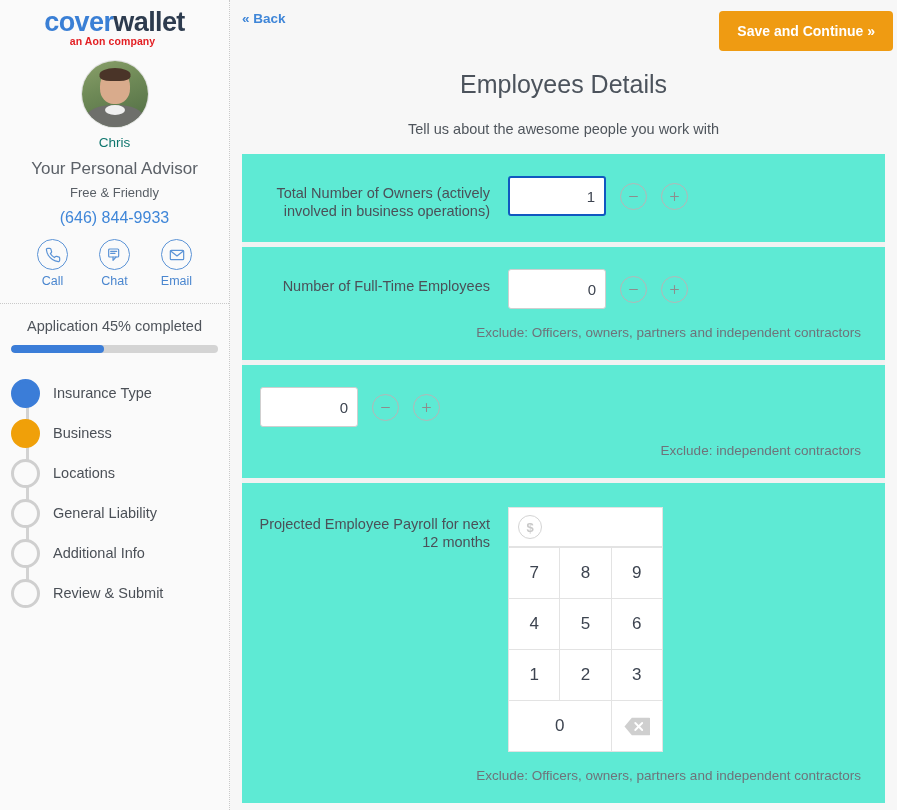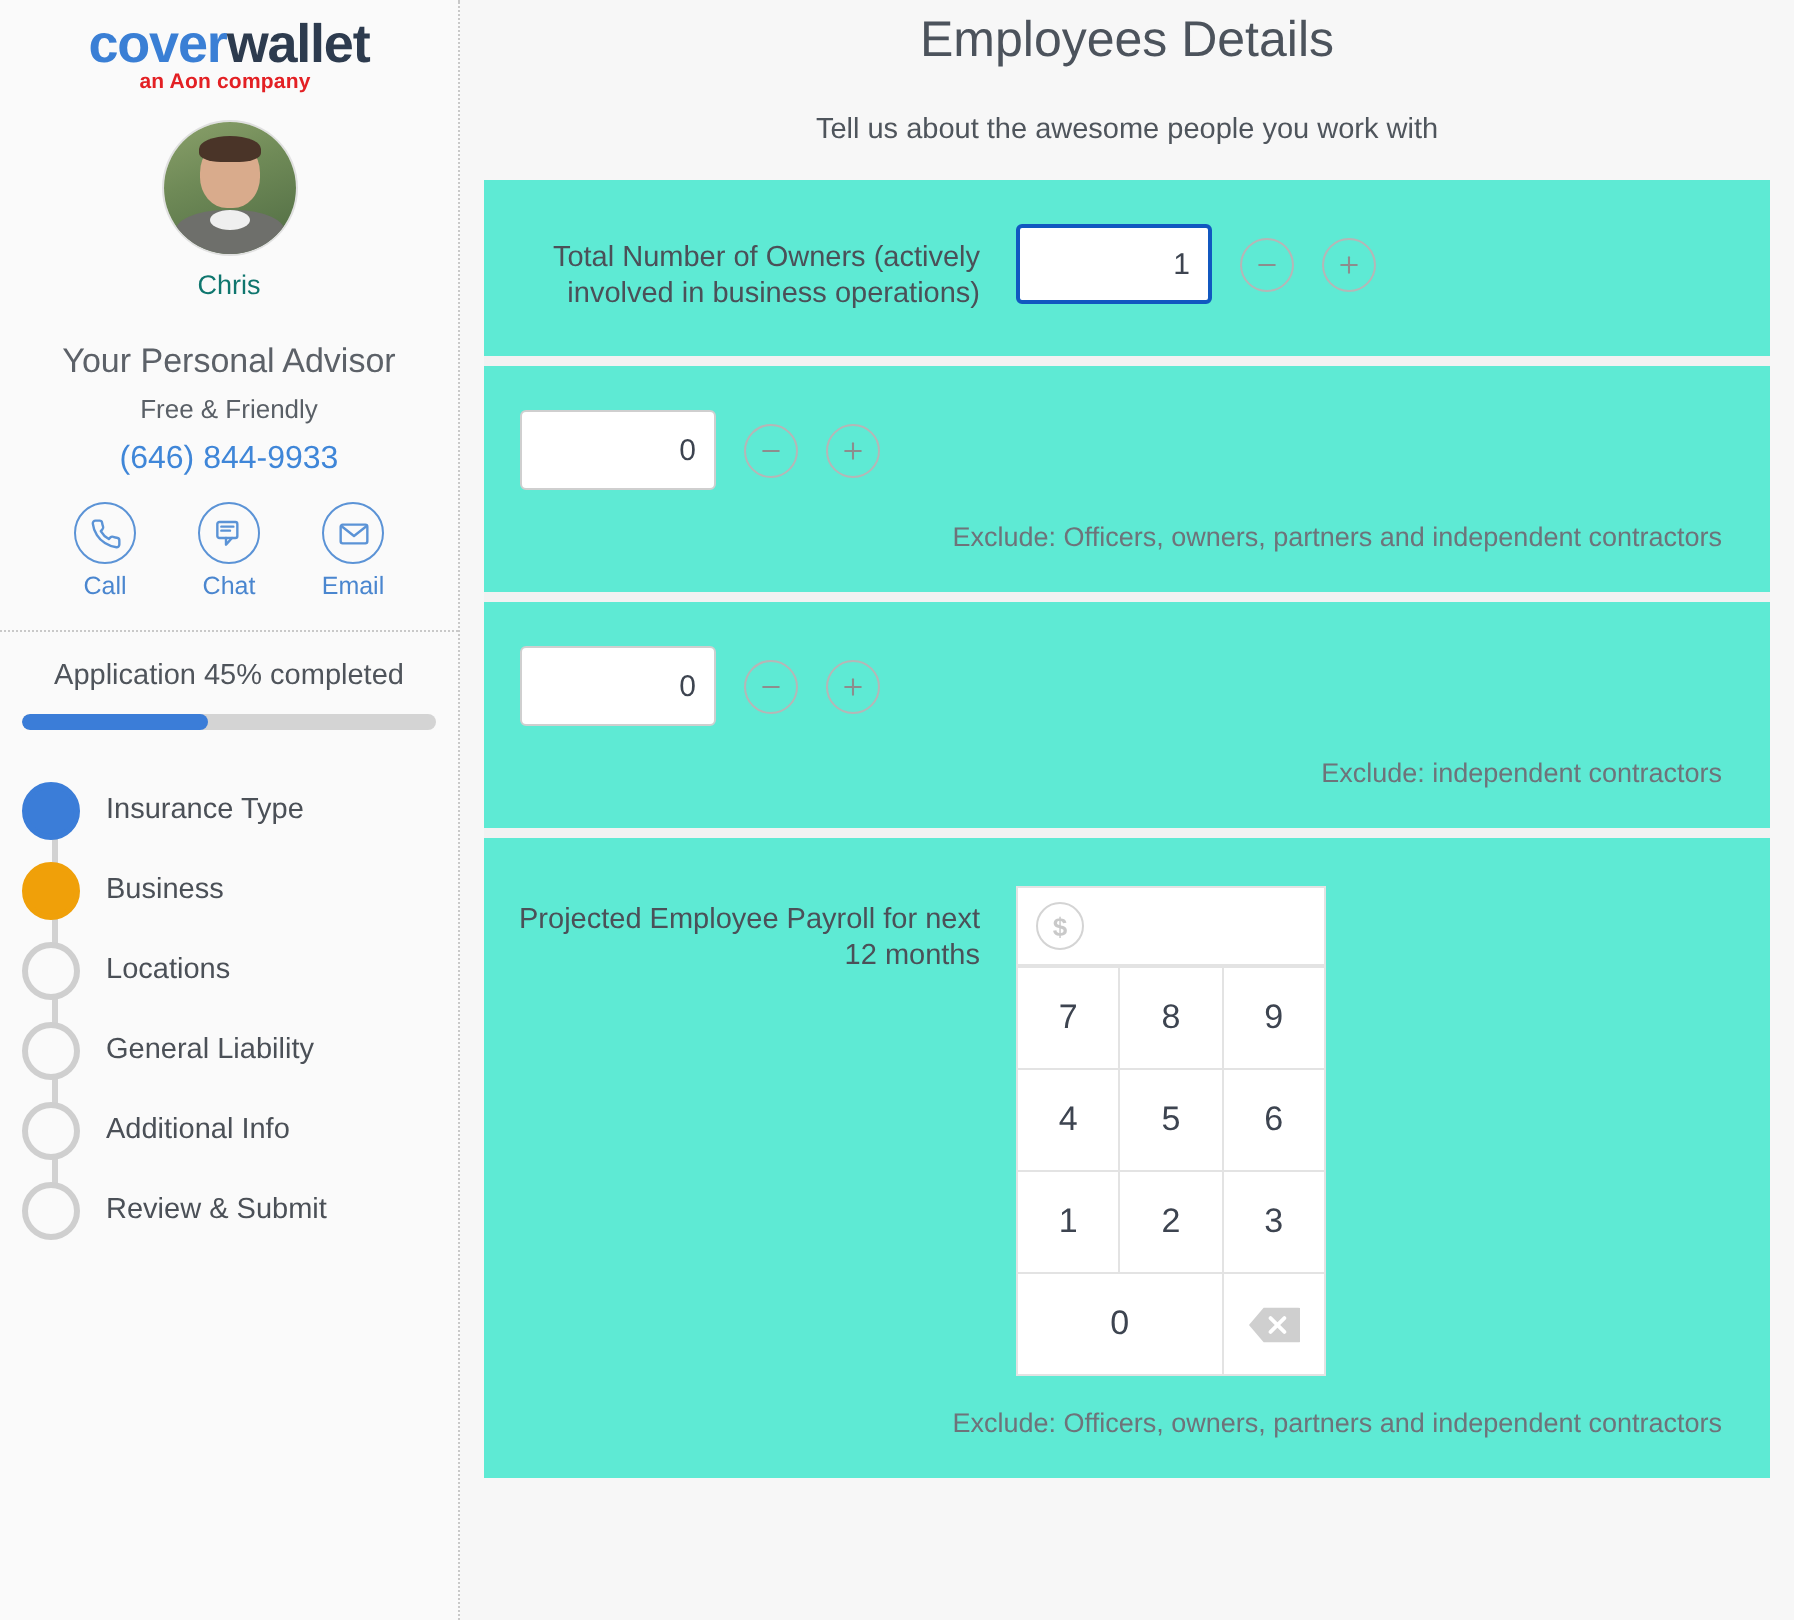--- a/index.html
+++ b/index.html
@@ -48,21 +48,21 @@
     position: absolute; left: 50%; bottom: -4px; transform: translateX(-50%);
     width: 56px; height: 26px; border-radius: 45% 45% 0 0;
     background: #6e6f6b;
   }
   .avatar .collar {
     position: absolute; left: 50%; bottom: 12px; transform: translateX(-50%);
     width: 20px; height: 10px; border-radius: 50%;
     background: #efefef;
   }
   .adv-name { text-align: center; font-size: 13.5px; color: #0f766e; margin-top: 8px; }
-  .adv-role { text-align: center; font-size: 17px; color: #5c6168; margin-top: 21px; font-weight: 400; }
+  .adv-role { text-align: center; font-size: 17px; color: #5c6168; margin-top: 9px; font-weight: 400; }
   .adv-sub  { text-align: center; font-size: 13px; color: #595f66; margin-top: 6px; }
   .adv-phone { text-align: center; font-size: 16px; color: #3f86d8; margin-top: 9px; }
 
   .contacts { display: flex; justify-content: center; gap: 24px; margin-top: 12px; }
   .contact { text-align: center; width: 38px; cursor: pointer; }
   .contact .circ {
     width: 31px; height: 31px; border-radius: 50%;
     border: 1.6px solid #5b93d6; margin: 0 auto;
     display: flex; align-items: center; justify-content: center;
     color: #5b93d6;
@@ -252,20 +252,24 @@
       </div>
       <div class="step">
         <div class="dot"></div>
         <div class="slabel">Review &amp; Submit</div>
       </div>
     </div>
   </div>
 
   <div class="main">
 
+    <div class="topbar">
+      <div class="back-link">« Back</div>
+      <button class="btn-primary btn-top">Save and Continue »</button>
+    </div>
 
     <div class="page-title">Employees Details</div>
     <div class="page-sub">Tell us about the awesome people you work with</div>
 
     <div class="cards">
 
       <div class="card">
         <div class="row">
           <div class="row-label">Total Number of Owners (actively involved in business operations)</div>
           <div class="row-control">
@@ -281,20 +285,21 @@
                   <line x1="10" y1="4" x2="10" y2="16"></line>
                 </svg>
             </button>
           </div>
         </div>
         <div style="height:22px"></div>
       </div>
 
       <div class="card">
         <div class="row">
+          <div class="row-label">Number of Full-Time Employees</div>
           <div class="row-control">
             <input class="num-input" type="text" value="0" style="">
             <button class="stepper">
               <svg width="13" height="13" viewBox="0 0 20 20" stroke="currentColor" stroke-width="1.6" stroke-linecap="round">
                   <line x1="4" y1="10" x2="16" y2="10"></line>
                 </svg>
             </button>
             <button class="stepper">
               <svg width="13" height="13" viewBox="0 0 20 20" stroke="currentColor" stroke-width="1.6" stroke-linecap="round">
                   <line x1="4" y1="10" x2="16" y2="10"></line>

